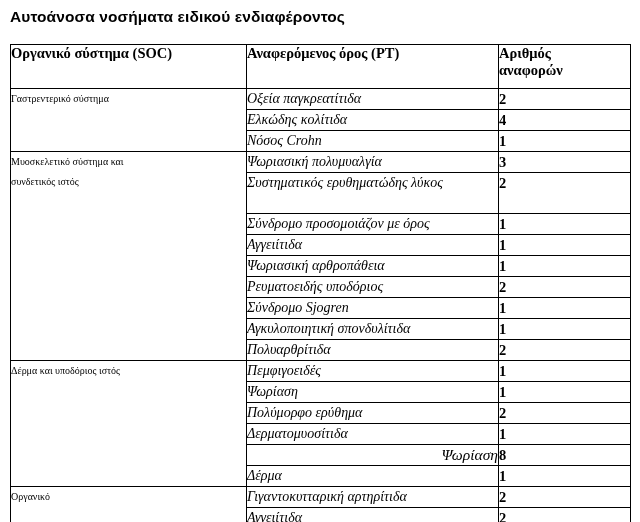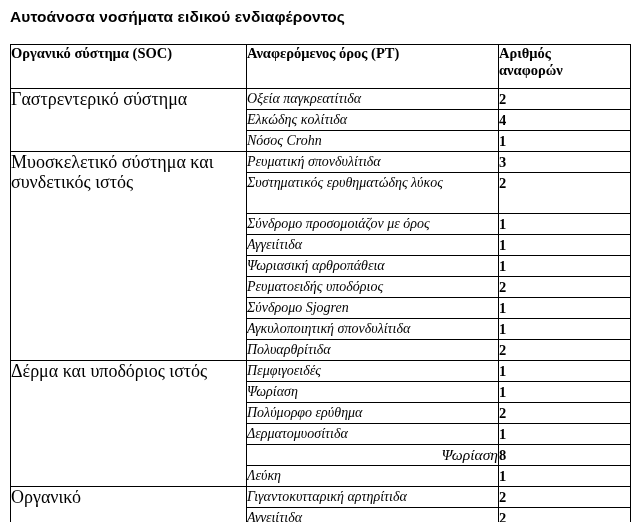--- a/index.html
+++ b/index.html
@@ -70,21 +70,21 @@
     height: 43px;
     padding: 4px 0 0 7px;
   }
   th.hd .l2 { display: block; }
 
   
   td.soc {
     font-family: "Liberation Serif", serif;
     font-weight: normal;
     font-style: normal;
-    font-size: 18px;
+    font-size: 10px;
     line-height: 20px;
     padding: 1px 0 0 7px;
   }
   td.soc .l2 { display: block; }
 
   
   td.pt {
     font-family: "Liberation Serif", serif;
     font-style: italic;
     font-weight: normal;
@@ -145,21 +145,21 @@
           <tr>
             <td class="pt">Ελκώδης κολίτιδα</td>
             <td class="num">4</td>
           </tr>
           <tr>
             <td class="pt">Νόσος Crohn</td>
             <td class="num">1</td>
           </tr>
           <tr class="group-start">
             <td class="soc" rowspan="9"><span>Μυοσκελετικό σύστημα και</span><span class="l2">συνδετικός ιστός</span></td>
-            <td class="pt">Ρευματική σπονδυλίτιδα</td>
+            <td class="pt">Ψωριασική πολυμυαλγία</td>
             <td class="num">3</td>
           </tr>
           <tr>
             <td class="pt wrap">Συστηματικός ερυθηματώδης λύκος</td>
             <td class="num tall">2</td>
           </tr>
           <tr>
             <td class="pt">Σύνδρομο προσομοιάζον με όρος</td>
             <td class="num">1</td>
           </tr>
@@ -202,21 +202,21 @@
           </tr>
           <tr>
             <td class="pt">Δερματομυοσίτιδα</td>
             <td class="num">1</td>
           </tr>
           <tr>
             <td class="pt big">Ψωρίαση</td>
             <td class="num">8</td>
           </tr>
           <tr>
-            <td class="pt">Λεύκη</td>
+            <td class="pt">Δέρμα</td>
             <td class="num">1</td>
           </tr>
           <tr class="group-start">
             <td class="soc" rowspan="2"><span>Οργανικό</span></td>
             <td class="pt">Γιγαντοκυτταρική αρτηρίτιδα</td>
             <td class="num">2</td>
           </tr>
           <tr>
             <td class="pt">Αγγειίτιδα</td>
             <td class="num">2</td>

